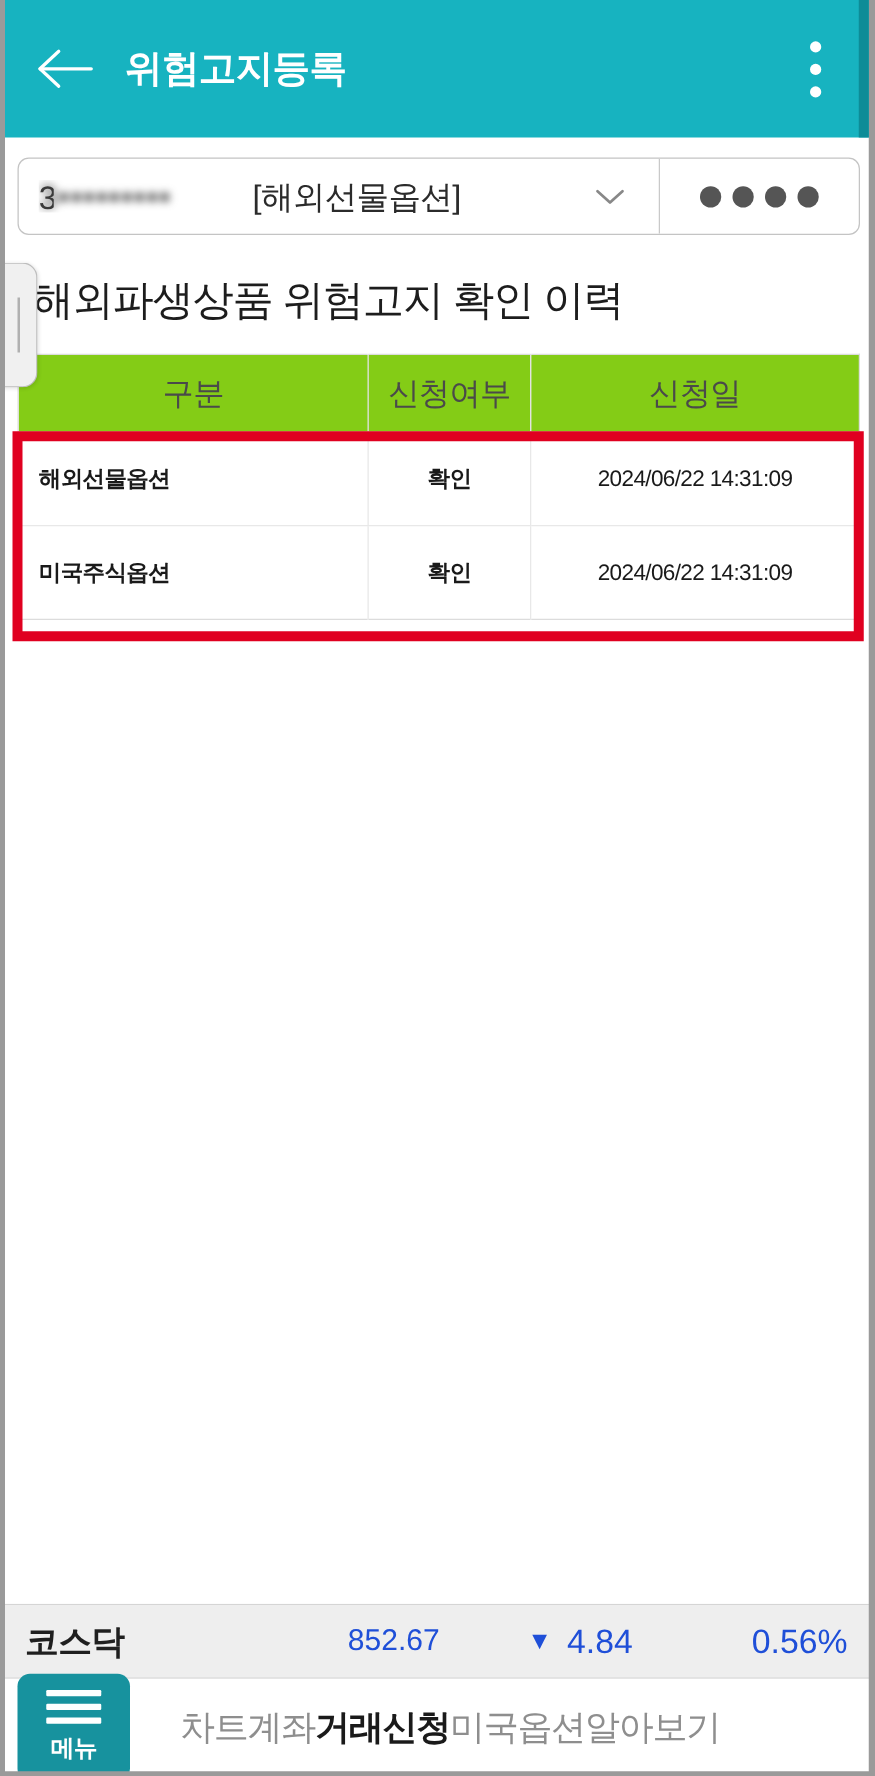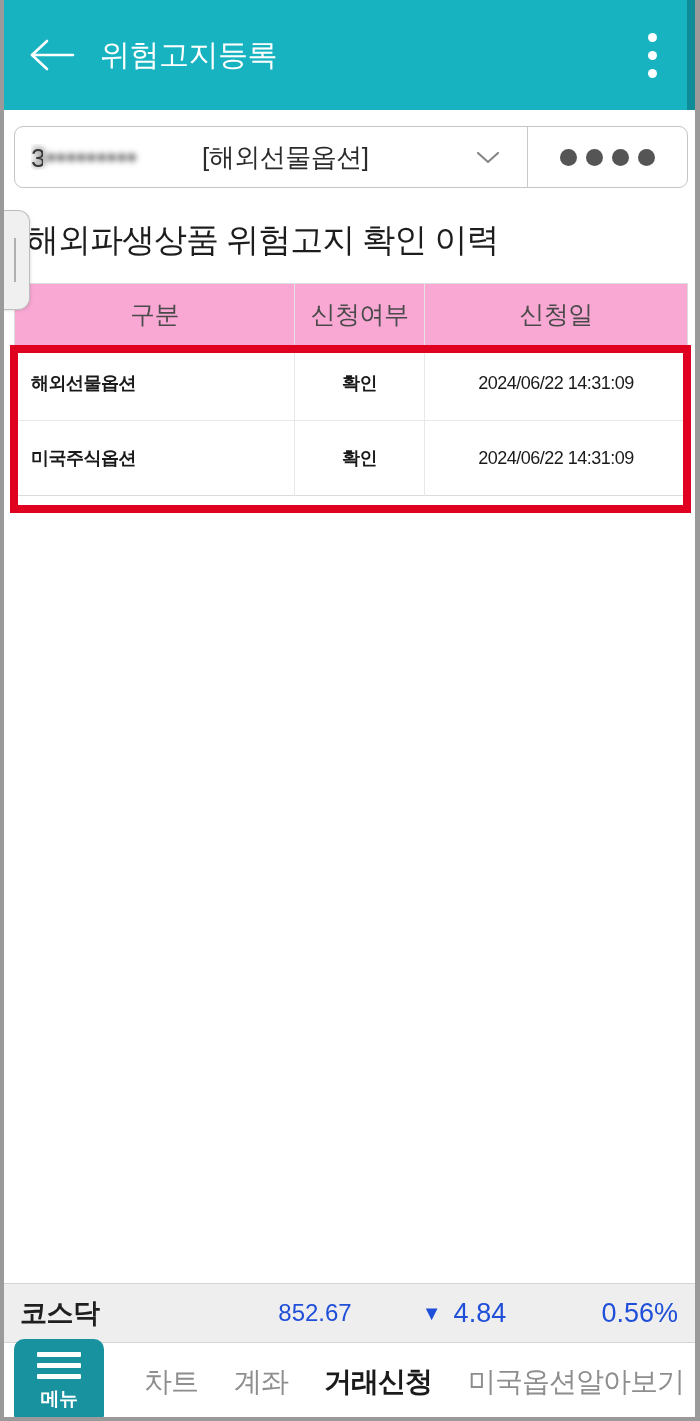--- a/index.html
+++ b/index.html
@@ -48,21 +48,21 @@
   }
   .back-btn svg { display:block; }
   .header-tabs {
     display:flex; align-items:baseline; gap:32px;
     margin-left:18px;
   }
   .h-tab {
     font-size:30px; color:#b9eaee; letter-spacing:-0.5px;
     cursor:pointer; white-space:nowrap;
   }
-  .h-tab.active { color:#ffffff; font-weight:normal;text-align:center; }
+  .h-tab.active { color:#ffffff; font-weight:bold;text-align:center; }
   .kebab {
     margin-left:auto;
     width:44px; height:60px;
     display:flex; flex-direction:column; align-items:center; justify-content:center;
     gap:9px; cursor:pointer;
   }
   .kebab i {
     display:block; width:9px; height:9px; border-radius:50%;
     background:#ffffff;
   }
@@ -149,21 +149,21 @@
   .table-wrap {
     margin:0 12px 0 14px;
     position:relative;
   }
   table.hist {
     width:100%; border-collapse:collapse;
     table-layout:fixed;
     border:1px solid #dcdcdc;
   }
   table.hist th {
-    background:#f9a8d4;
+    background:#84cc16;
     font-size:25px; font-weight:normal; color:#4a4a4a;
     height:62px; 
     border-right:1px solid #e2e2e2;
     border-bottom:1px solid #dcdcdc;
     letter-spacing:-0.5px;
   }
   table.hist th:last-child { border-right:none; }
   table.hist td {
     font-size:18px; color:#1a1a1a; height:75px;
     border-right:1px solid #e8e8e8;
@@ -235,21 +235,21 @@
     display:flex; flex-direction:column; gap:6px;
   }
   .menu-btn .bars i {
     display:block; width:44px; height:5px; background:#ffffff; border-radius:1px;
   }
   .menu-btn .mlabel {
     font-size:19px; color:#ffffff; font-weight:bold; letter-spacing:-0.5px;
     margin-top:2px;
   }
   .nav-items {
-    display:flex; gap:36px;
+    display:flex; 
     margin-left:40px;
   }
   .nav-item {
     font-size:28px; color:#8e8e8e; letter-spacing:-1px;
     cursor:pointer; white-space:nowrap;
   }
   .nav-item.active { color:#1a1a1a; font-weight:bold; }
 </style>
 </head>
 <body>

